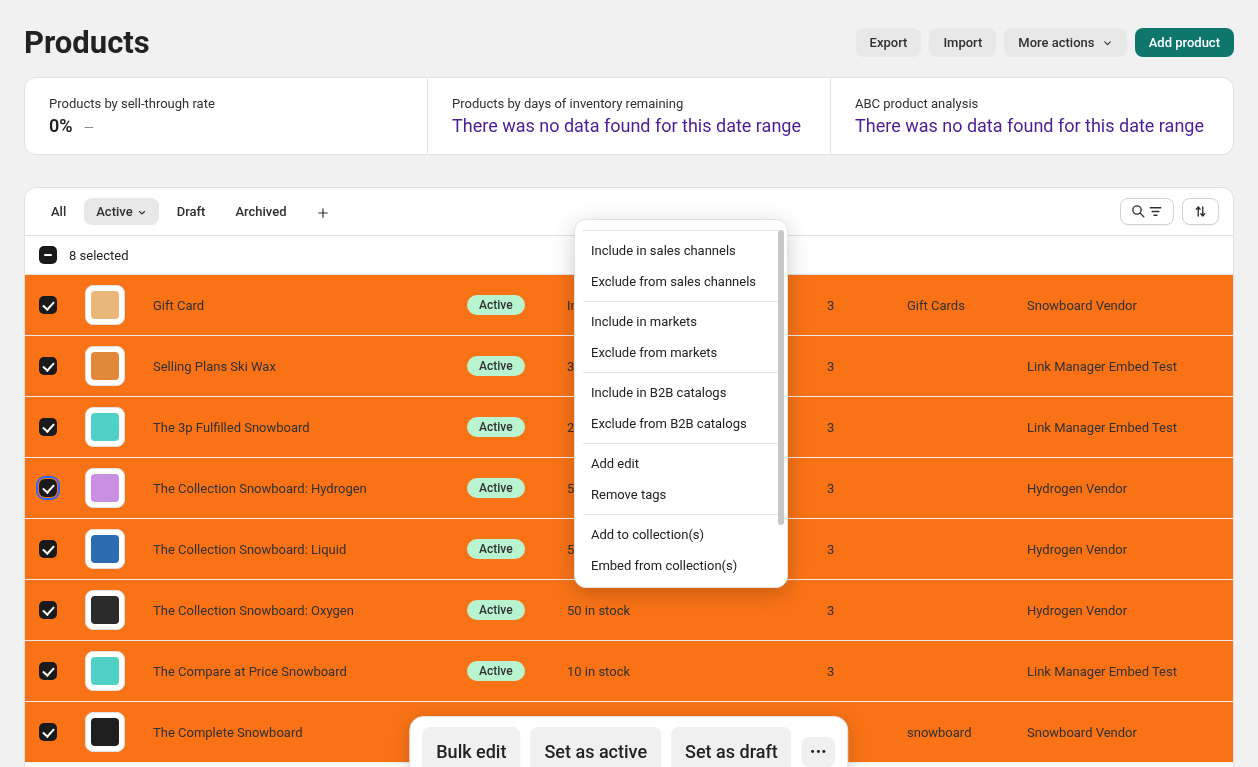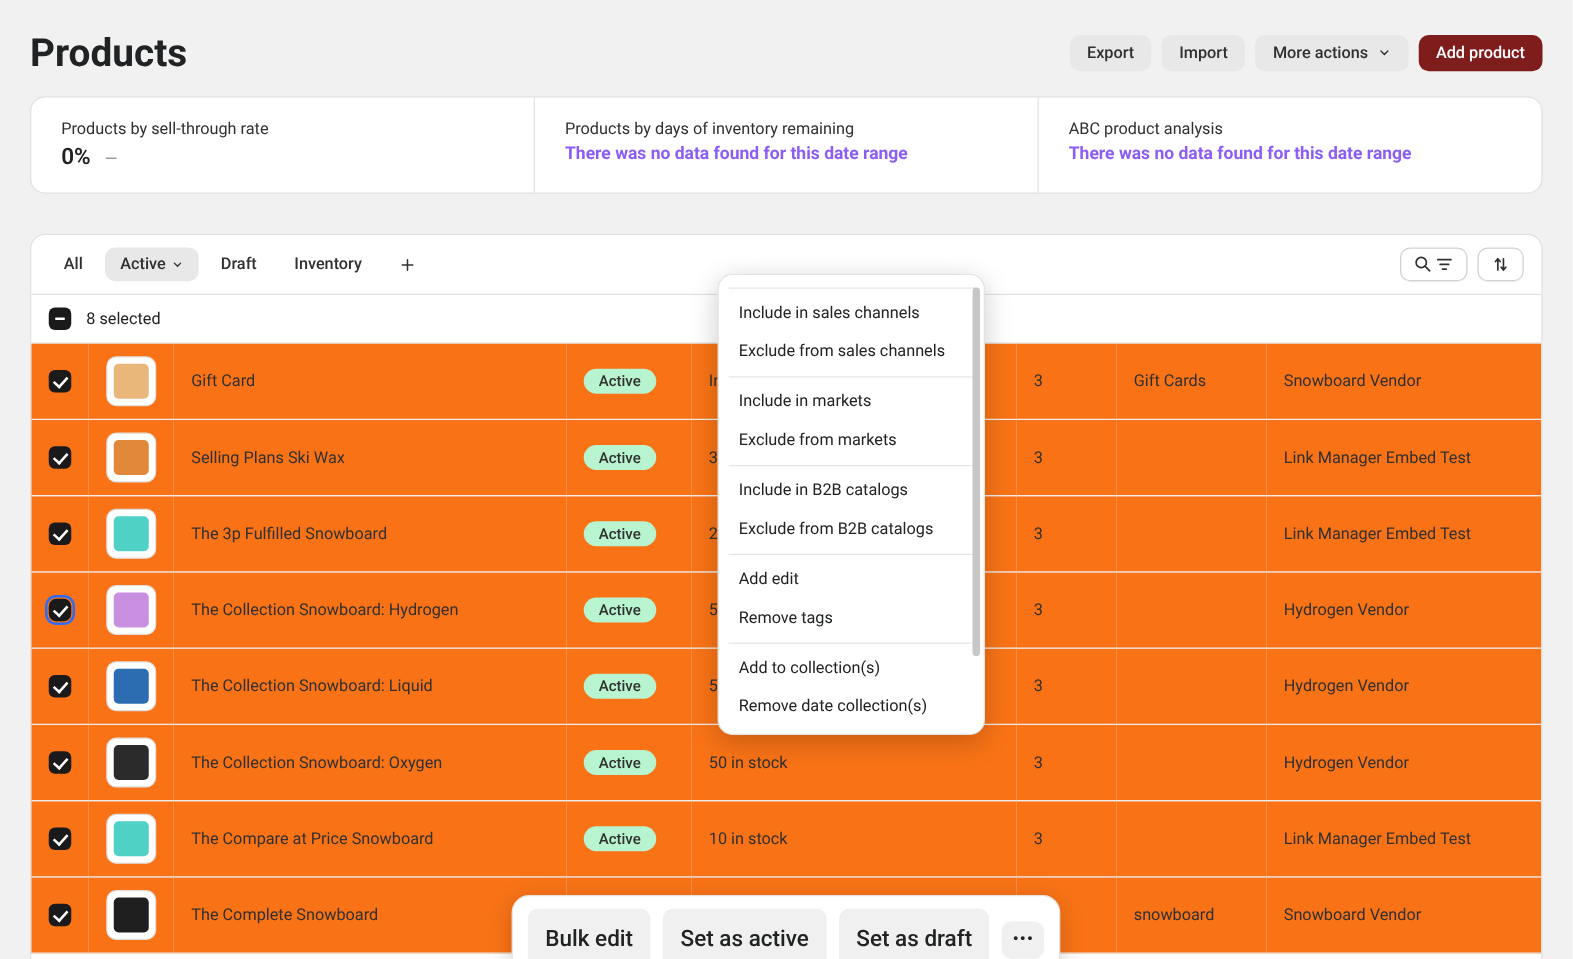--- a/index.html
+++ b/index.html
@@ -2,28 +2,28 @@
 <html><head>
 <meta charset="utf-8">
 <style>
 * { box-sizing: border-box; margin: 0; padding: 0; font-family: -apple-system, BlinkMacSystemFont, "Segoe UI", Roboto, sans-serif; }
 body { background: #f1f1f1; padding: 24px; font-size: 13px; color: #202223; }
 
 .page-header { display: flex; justify-content: space-between; align-items: center; margin-bottom: 16px; }
 .page-title { font-size: 31px; font-weight: 700; }
 .header-actions { display: flex; gap: 8px; }
 .btn { padding: 7px 14px; border-radius: 8px; border: none; background: #e8e8e8; font-size: 13px; cursor: pointer; font-weight: 500; color: #303030; }
-.btn-dark { background: #7f1d1d; color: #fff; }
+.btn-dark { background: #0f766e; color: #fff; }
 .btn .chev { margin-left: 4px; }
 
 .analytics { display: flex; background: #fff; border-radius: 12px; border: 1px solid #e1e1e1; margin-bottom: 32px; }
 .ana-col { flex: 1; padding: 18px 24px; border-right: 1px solid #e1e1e1; }
 .ana-col:last-child { border-right: none; }
 .ana-title { font-size: 13px; color: #303030; margin-bottom: 4px; }
-.ana-sub { font-size: 14px; color: #8b5cf6; font-weight: bold; }
+.ana-sub { font-size: 18px; color: #4c1d95; }
 .ana-val { font-size: 18px; font-weight: 600; display: inline-block; margin-right: 8px; }
 .ana-dash { color: #888; }
 
 .table-card { background: #fff; border-radius: 12px; border: 1px solid #e1e1e1; overflow: hidden; position: relative; }
 .tabs-row { display: flex; justify-content: space-between; align-items: center; padding: 10px 14px; border-bottom: 1px solid #e1e1e1; }
 .tabs { display: flex; gap: 6px; align-items: center; }
 .tab { padding: 6px 12px; border-radius: 8px; font-size: 13px; cursor: pointer; color: #303030; font-weight: 500; text-align: center;}
 .tab.active { background: #e8e8e8; }
 .tab .chev { margin-left: 4px; }
 .tab-plus { width: 28px; text-align: center; }
@@ -118,21 +118,21 @@
 
 <div class="table-card">
 
   <div class="tabs-row">
     <div class="tabs">
         <div class="tab">All</div>
         <div class="tab active">Active<span class="chev"><svg width="10" height="10" viewBox="0 0 20 20">
               <path d="M5 7l5 5 5-5" fill="none" stroke="#303030" stroke-width="2.2" stroke-linecap="round"></path>
             </svg></span></div>
         <div class="tab">Draft</div>
-        <div class="tab">Inventory</div>
+        <div class="tab">Archived</div>
         <div class="tab tab-plus"><svg width="12" height="12" viewBox="0 0 20 20">
             <line x1="10" y1="3" x2="10" y2="17" stroke="#303030" stroke-width="2" stroke-linecap="round"></line>
             <line x1="3" y1="10" x2="17" y2="10" stroke="#303030" stroke-width="2" stroke-linecap="round"></line>
           </svg></div>
       </div>
     <div class="table-actions">
       <span class="pill-btn">
         <svg width="15" height="15" viewBox="0 0 20 20">
             <circle cx="8" cy="8" r="5.5" fill="none" stroke="#303030" stroke-width="1.8"></circle>
             <line x1="12.5" y1="12.5" x2="17" y2="17" stroke="#303030" stroke-width="1.8" stroke-linecap="round"></line>
@@ -297,21 +297,21 @@
       <div class="pop-item">Include in markets</div>
       <div class="pop-item">Exclude from markets</div>
       <div class="pop-sep"></div>
       <div class="pop-item">Include in B2B catalogs</div>
       <div class="pop-item">Exclude from B2B catalogs</div>
       <div class="pop-sep"></div>
       <div class="pop-item">Add edit</div>
       <div class="pop-item">Remove tags</div>
       <div class="pop-sep"></div>
       <div class="pop-item">Add to collection(s)</div>
-      <div class="pop-item">Remove date collection(s)</div>
+      <div class="pop-item">Embed from collection(s)</div>
     </div>
   <div class="pop-scroll">
       <div class="pop-scroll-thumb"></div>
     </div>
 </div>
 
 <div class="floating-bar">
   <span class="fb-btn">Bulk edit</span>
   <span class="fb-btn">Set as active</span>
   <span class="fb-btn">Set as draft</span>

